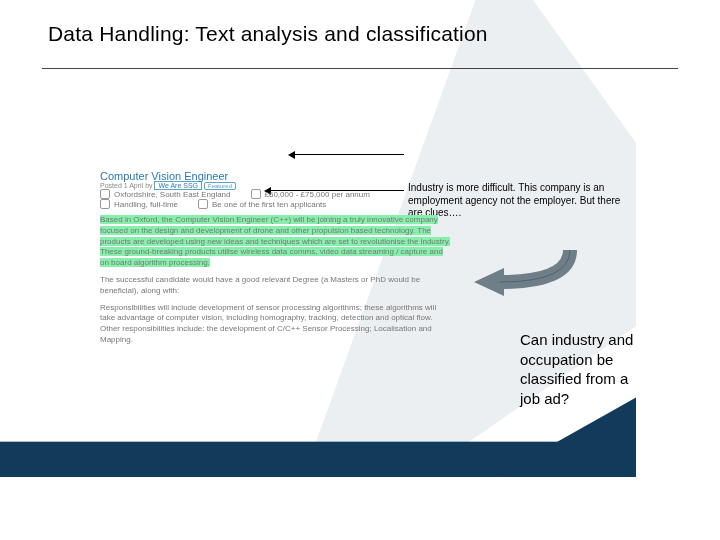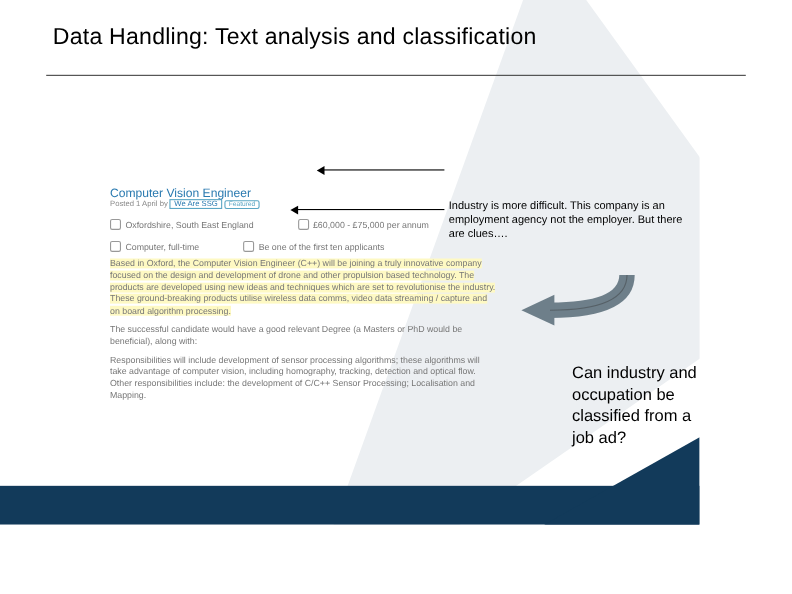--- a/index.html
+++ b/index.html
@@ -13,24 +13,24 @@
   .arrow1{position:absolute;left:294px;top:154px;width:110px;height:1px;background:#000}
   .arrow1::before{content:"";position:absolute;left:-6px;top:-3px;border-right:7px solid #000;border-top:4px solid transparent;border-bottom:4px solid transparent}
   .arrow2{position:absolute;left:270px;top:190px;width:134px;height:1px;background:#000}
   .arrow2::before{content:"";position:absolute;left:-6px;top:-3px;border-right:7px solid #000;border-top:4px solid transparent;border-bottom:4px solid transparent}
   .big-arrow{position:absolute;left:460px;top:240px;width:120px;height:70px}
   .callout{position:absolute;left:520px;top:330px;font-size:15px;font-weight:400;max-width:170px;line-height:1.3}
   .ad{position:absolute;left:100px;top:170px;width:352px;font-size:8px;color:#777;filter:blur(.3px)}
   .ad .jobtitle{color:#2a7ab0;font-size:11px;font-weight:400;filter:blur(.4px)}
   .ad .posted{font-size:7px;color:#888}
   .ad .tag{border:1px solid #5aa6c4;color:#5aa6c4;padding:0 3px;font-size:6px;border-radius:2px}
-  .ad .row{margin-top:10px;display:flex;gap:40px}
+  .ad .row{display:flex;gap:20px}
   .ad .cell{display:flex;align-items:center;gap:4px}
   .ad .ico{width:8px;height:8px;border:1px solid #999;border-radius:2px}
-  .ad .hl{background:#fef9c3;display:inline}
+  .ad .hl{background:#86efac;display:inline}
   .ad p{margin:6px 0;line-height:1.35;filter:blur(.5px)}
   .ad ul{margin:4px 0 4px 12px;padding:0}
   .ad li{margin:1px 0}
 </style>
 </head>
 <body>
 <div class="slide">
 
 <svg class="bg-tri" viewBox="0 0 720 540" preserveAspectRatio="none">
   <polygon points="560,-60 820,300 300,660" fill="#eceff2"></polygon>
@@ -66,21 +66,21 @@
           <span>Oxfordshire, South East England</span>
         </div>
     <div class="cell">
           <span class="ico"></span>
           <span>£60,000 - £75,000 per annum</span>
         </div>
   </div>
   <div class="row">
     <div class="cell">
           <span class="ico"></span>
-          <span>Computer, full-time</span>
+          <span>Handling, full-time</span>
         </div>
     <div class="cell">
           <span class="ico"></span>
           <span>Be one of the first ten applicants</span>
         </div>
   </div>
   <p><span class="hl">Based in Oxford, the Computer Vision Engineer (C++) will be joining a truly innovative company focused on the design and development of drone and other propulsion based technology. The products are developed using new ideas and techniques which are set to revolutionise the industry. These ground-breaking products utilise wireless data comms, video data streaming / capture and on board algorithm processing.</span></p>
   <p>The successful candidate would have a good relevant Degree (a Masters or PhD would be beneficial), along with:</p>
   <p>Responsibilities will include development of sensor processing algorithms; these algorithms will take advantage of computer vision, including homography, tracking, detection and optical flow. Other responsibilities include: the development of C/C++ Sensor Processing; Localisation and Mapping.</p>
 </div>

